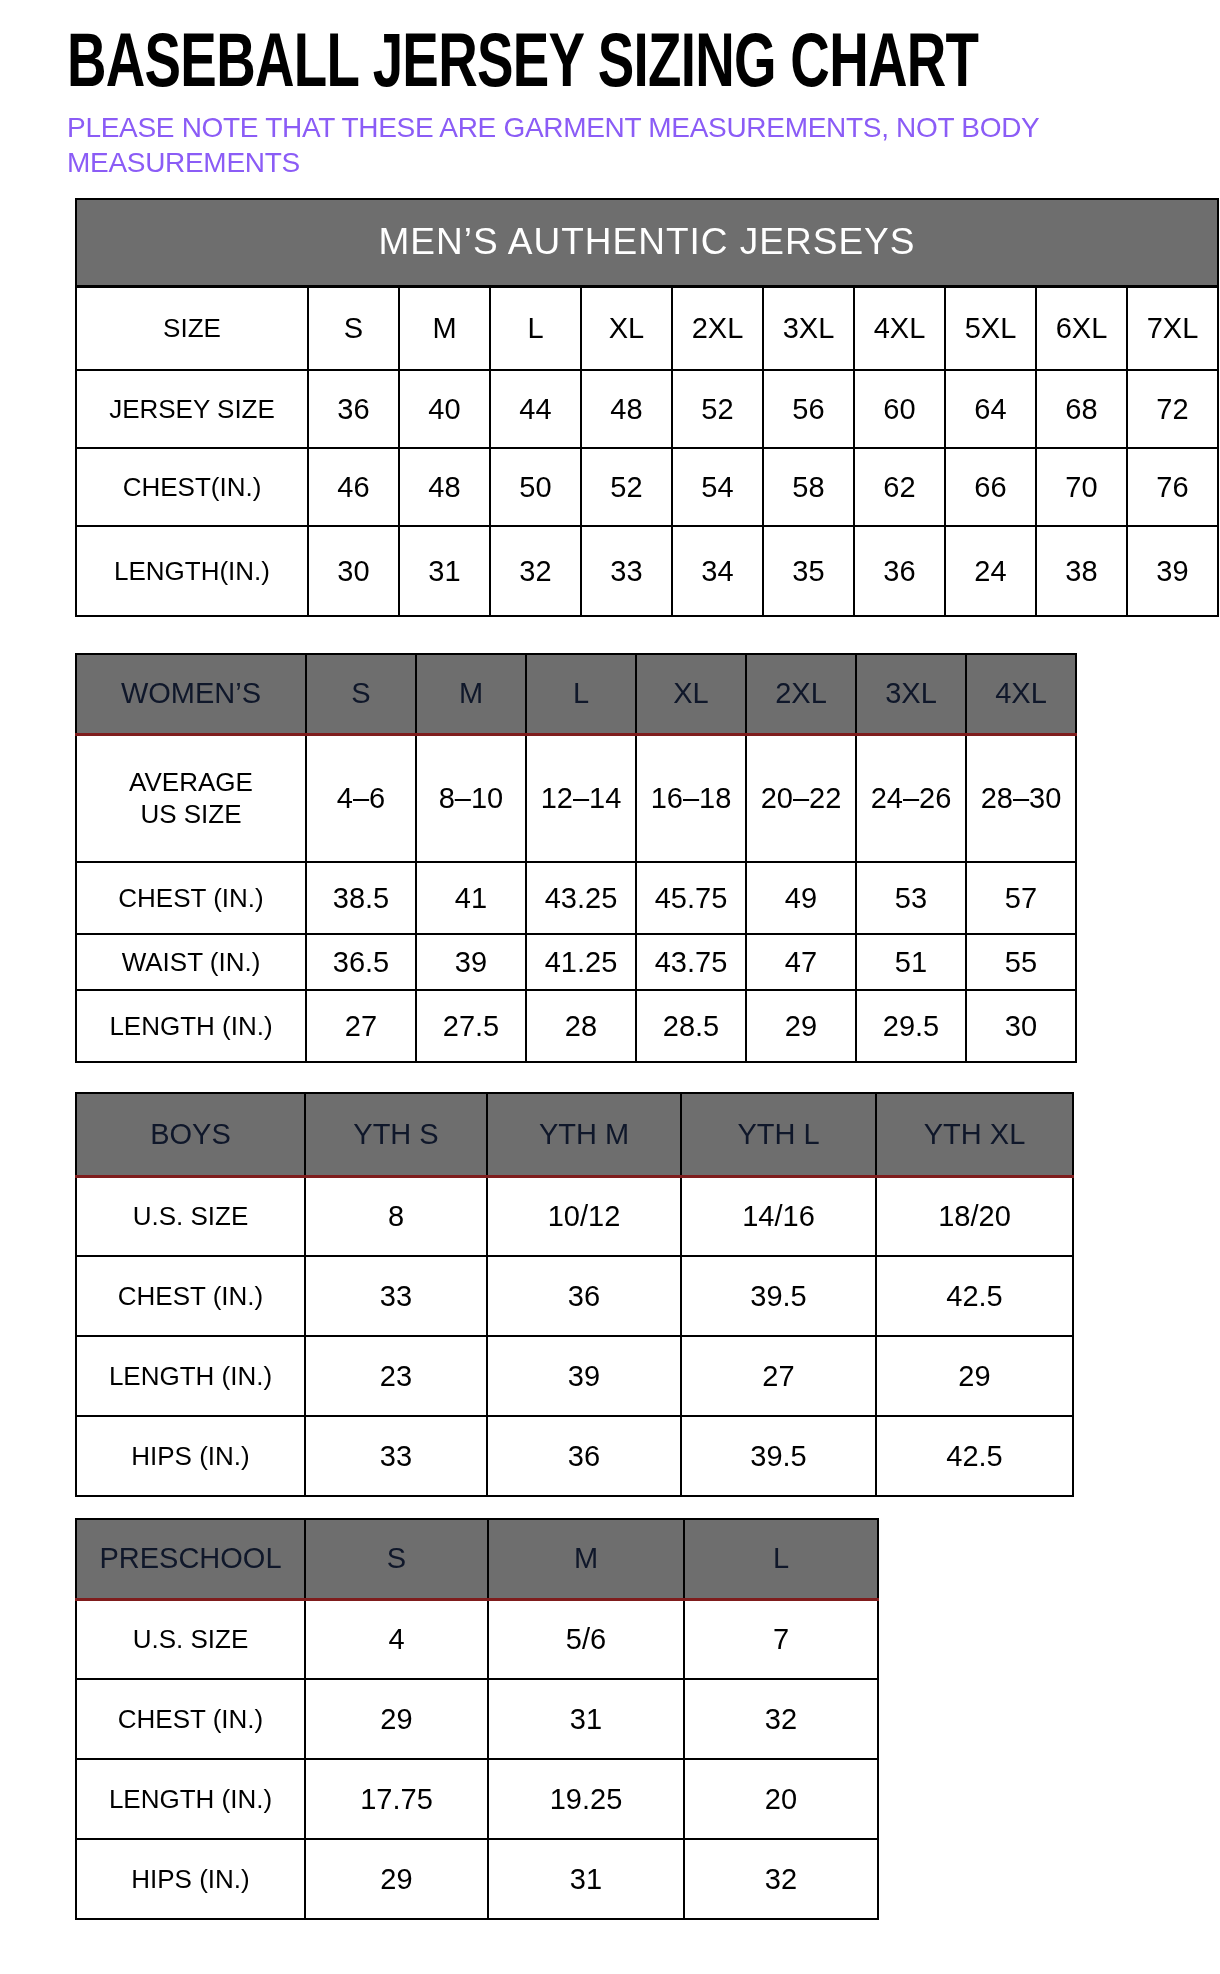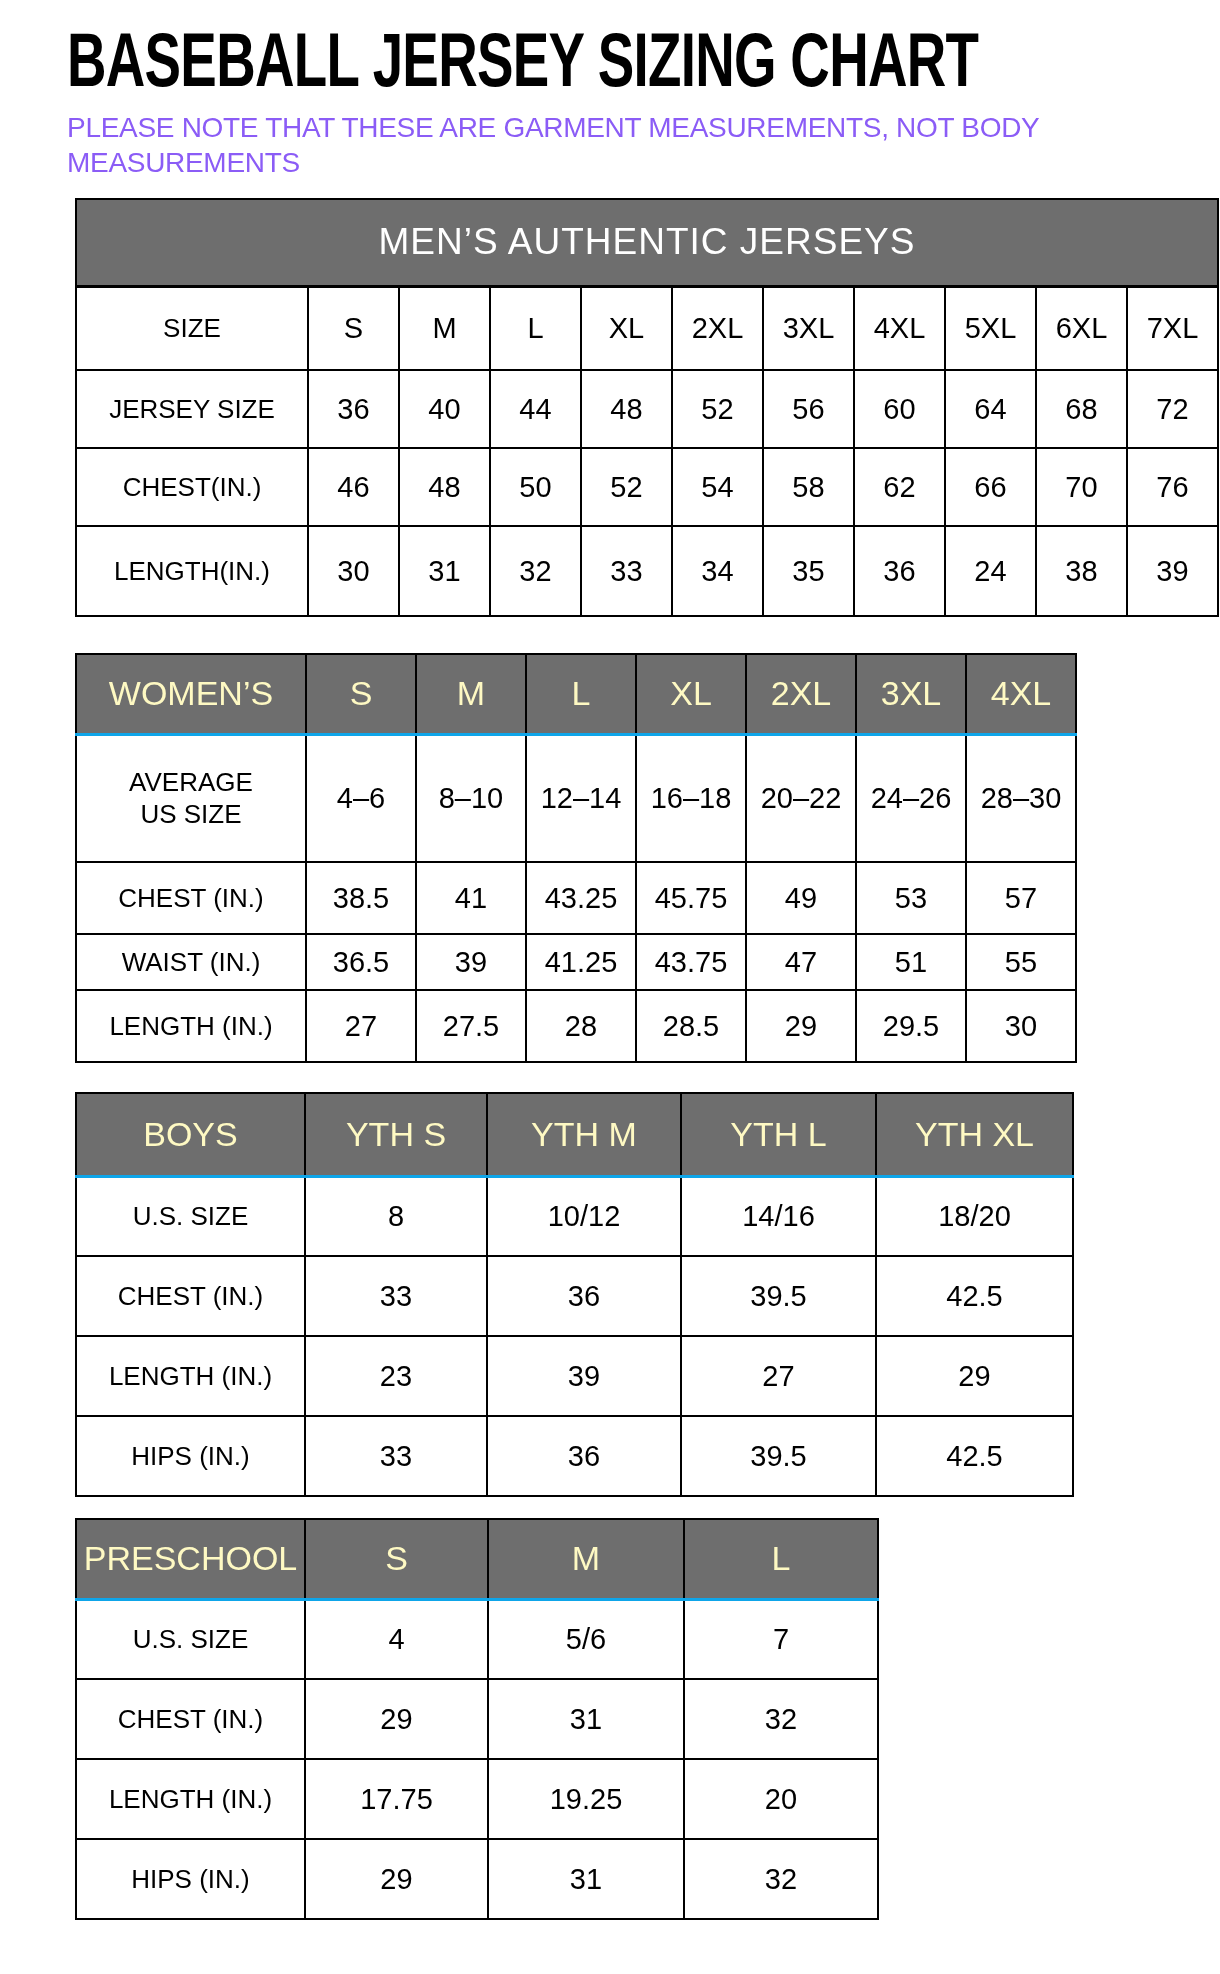--- a/index.html
+++ b/index.html
@@ -7,21 +7,21 @@
         font-family:"Liberation Sans",sans-serif;color:#000;margin-left:32px;}
   .title{position:absolute;left:35px;top:24px;font-size:76px;line-height:72px;font-weight:900;
          white-space:nowrap;transform:scale(0.72,1.0);transform-origin:0 0;letter-spacing:-1px;}
   .note{position:absolute;left:35px;top:110px;font-size:28px;line-height:35px;color:#8b5cf6;
         white-space:pre-line;letter-spacing:-0.3px;}
   .footer{position:absolute;left:35px;top:1928px;font-size:29px;color:#ed1c24;white-space:nowrap;
           letter-spacing:-0.2px;}
   table{border-collapse:collapse;table-layout:fixed;position:absolute;background:#fff;}
   td{border:2px solid #000;text-align:center;vertical-align:middle;padding:0;overflow:hidden;
      font-size:29px;}
-  .g{background:#6e6e6e;color:#fef9c3;border-bottom:3px solid #0ea5e9;font-size:34px;}
+  .g{background:#6e6e6e;color:#0f172a;border-bottom:3px solid #7f1d1d;font-size:29px;}
   .banner{background:#6e6e6e;color:#fff;border-bottom:3px solid #000;font-size:37px;letter-spacing:1px;}
   .lbl{font-size:26px;white-space:pre-line;line-height:32px;}
   #mens{left:43px;top:198px;}
   #womens{left:43px;top:653px;}
   #boys{left:43px;top:1092px;}
   #preschool{left:43px;top:1518px;}
 </style>
 </head>
 <body>
 

